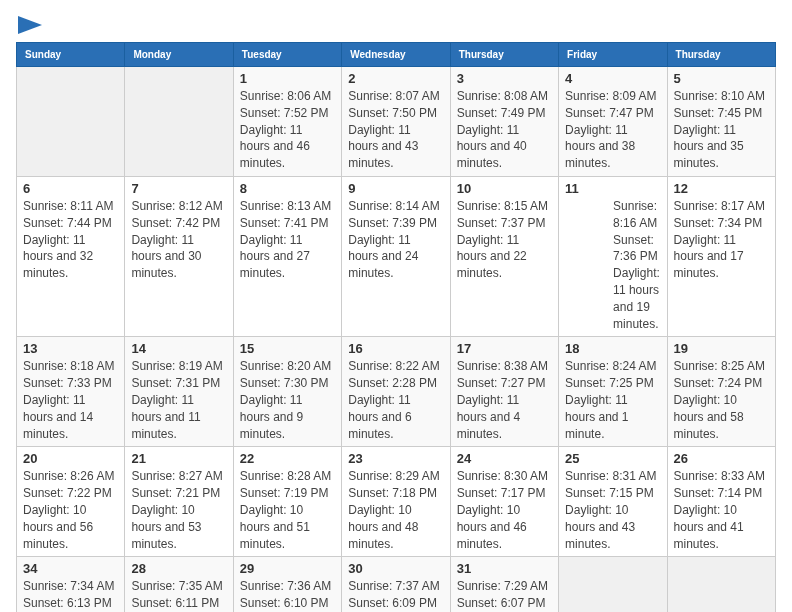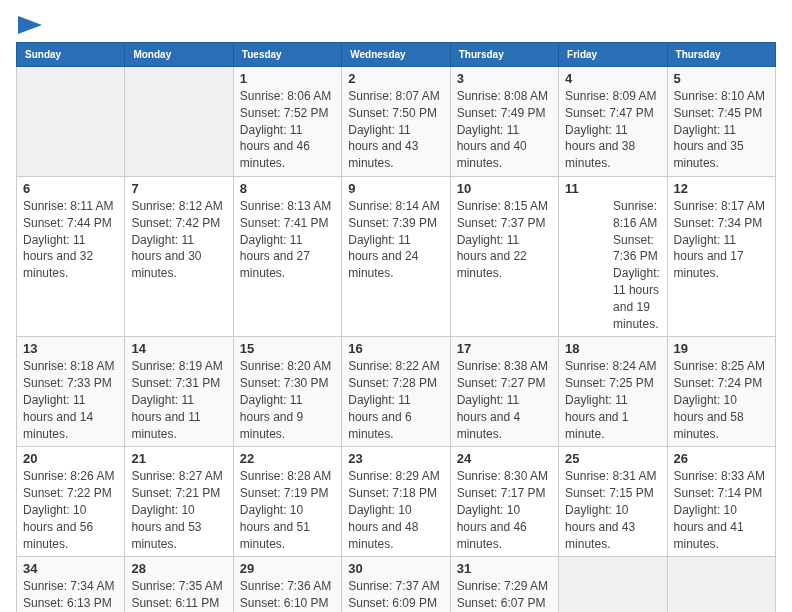--- a/index.html
+++ b/index.html
@@ -202,21 +202,21 @@
         </td>
         <td>
           <span class="day-number">15</span>
           <div class="day-detail" style="white-space: pre-line;">Sunrise: 8:20 AM
 Sunset: 7:30 PM
 Daylight: 11 hours and 9 minutes.</div>
         </td>
         <td>
           <span class="day-number">16</span>
           <div class="day-detail" style="white-space: pre-line;">Sunrise: 8:22 AM
-Sunset: 7:28 PM
+Sunset: 2:28 PM
 Daylight: 11 hours and 6 minutes.</div>
         </td>
         <td>
           <span class="day-number">17</span>
           <div class="day-detail" style="white-space: pre-line;">Sunrise: 8:38 AM
 Sunset: 7:27 PM
 Daylight: 11 hours and 4 minutes.</div>
         </td>
         <td>
           <span class="day-number">18</span>

